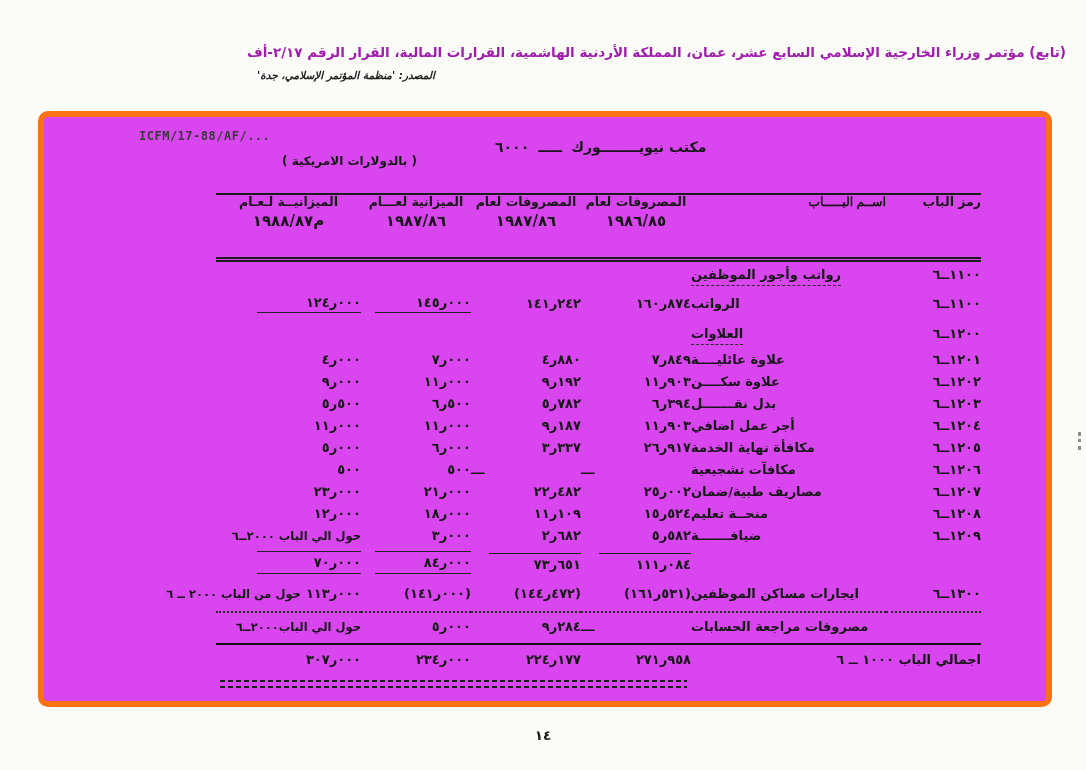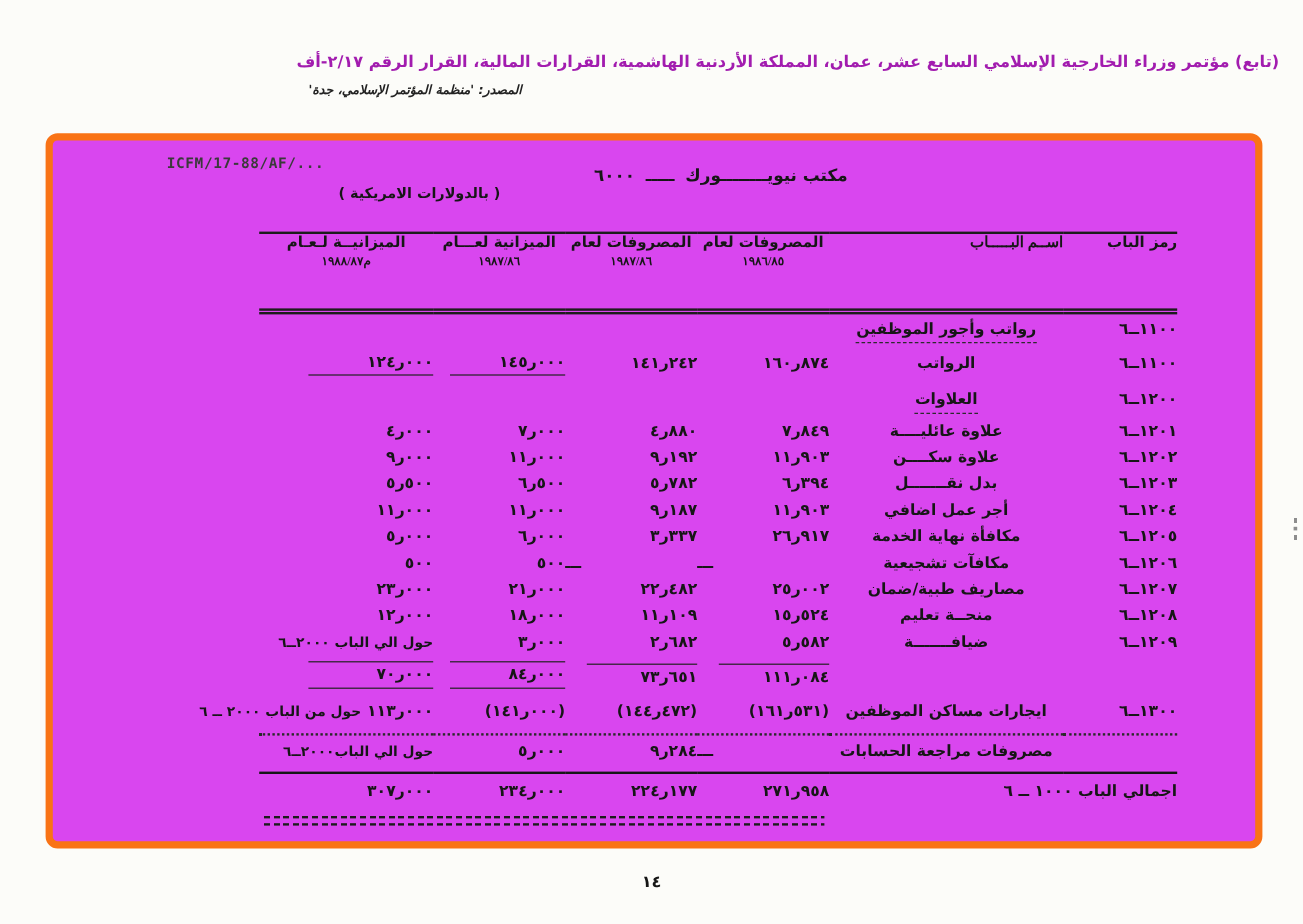--- a/index.html
+++ b/index.html
@@ -37,31 +37,31 @@
   .tablewrap{position:absolute;left:172px;top:76px;}
   table.budget{
     width:765px;border-collapse:collapse;table-layout:fixed;direction:rtl;
   }
   table.budget th,table.budget td{padding:0;white-space:nowrap;line-height:1.15;}
   thead tr{border-top:2px solid #1c1c1c;border-bottom:5px double #1c1c1c;}
   thead th{height:62px;vertical-align:top;padding-top:9px;font-size:12.5px;font-weight:700;}
   th.code{text-align:right;padding-right:40px;}
   th.name{text-align:right;padding-right:6px;font-family:Liberation Serif, serif;}
   th.num{text-align:center;}
-  th.num .yr{margin-top:4px;font-size:10px;font-family:Liberation Serif, serif;}
+  th.num .yr{margin-top:4px;font-size:15px;}
   tbody td{font-size:13px;font-weight:700;vertical-align:middle;}
   tr.big{height:30px;}
   tr.std{height:22px;}
   tr.trow{height:30px;}
   tr.rents{height:34px;border-bottom:2px dotted #2a2a2a;}
   tr.audit{height:32px;border-bottom:2px solid #161616;}
   tr.grand{height:32px;}
   tr.eqrow{height:14px;}
   td.code{text-align:right;padding-right:40px;}
-  td.name{text-align:center;padding-right:6px;}
+  td.name{text-align:left;padding-right:6px;}
   td.c1,td.c2,td.c3,td.c4{text-align:right;}
   td.c1{padding-right:22px;}
   td.c2{padding-right:22px;}
   td.c3{padding-right:12px;}
   td.c4{padding-right:9px;}
   td.shift{padding-right:48px;}
   td.dctr{text-align:left;padding-right:0;}
   .n{direction:ltr;unicode-bidi:bidi-override;display:inline-block;text-align:right;}
   td.c1 .n,td.c2 .n{min-width:92px;}
   td.c3 .n{min-width:96px;}

